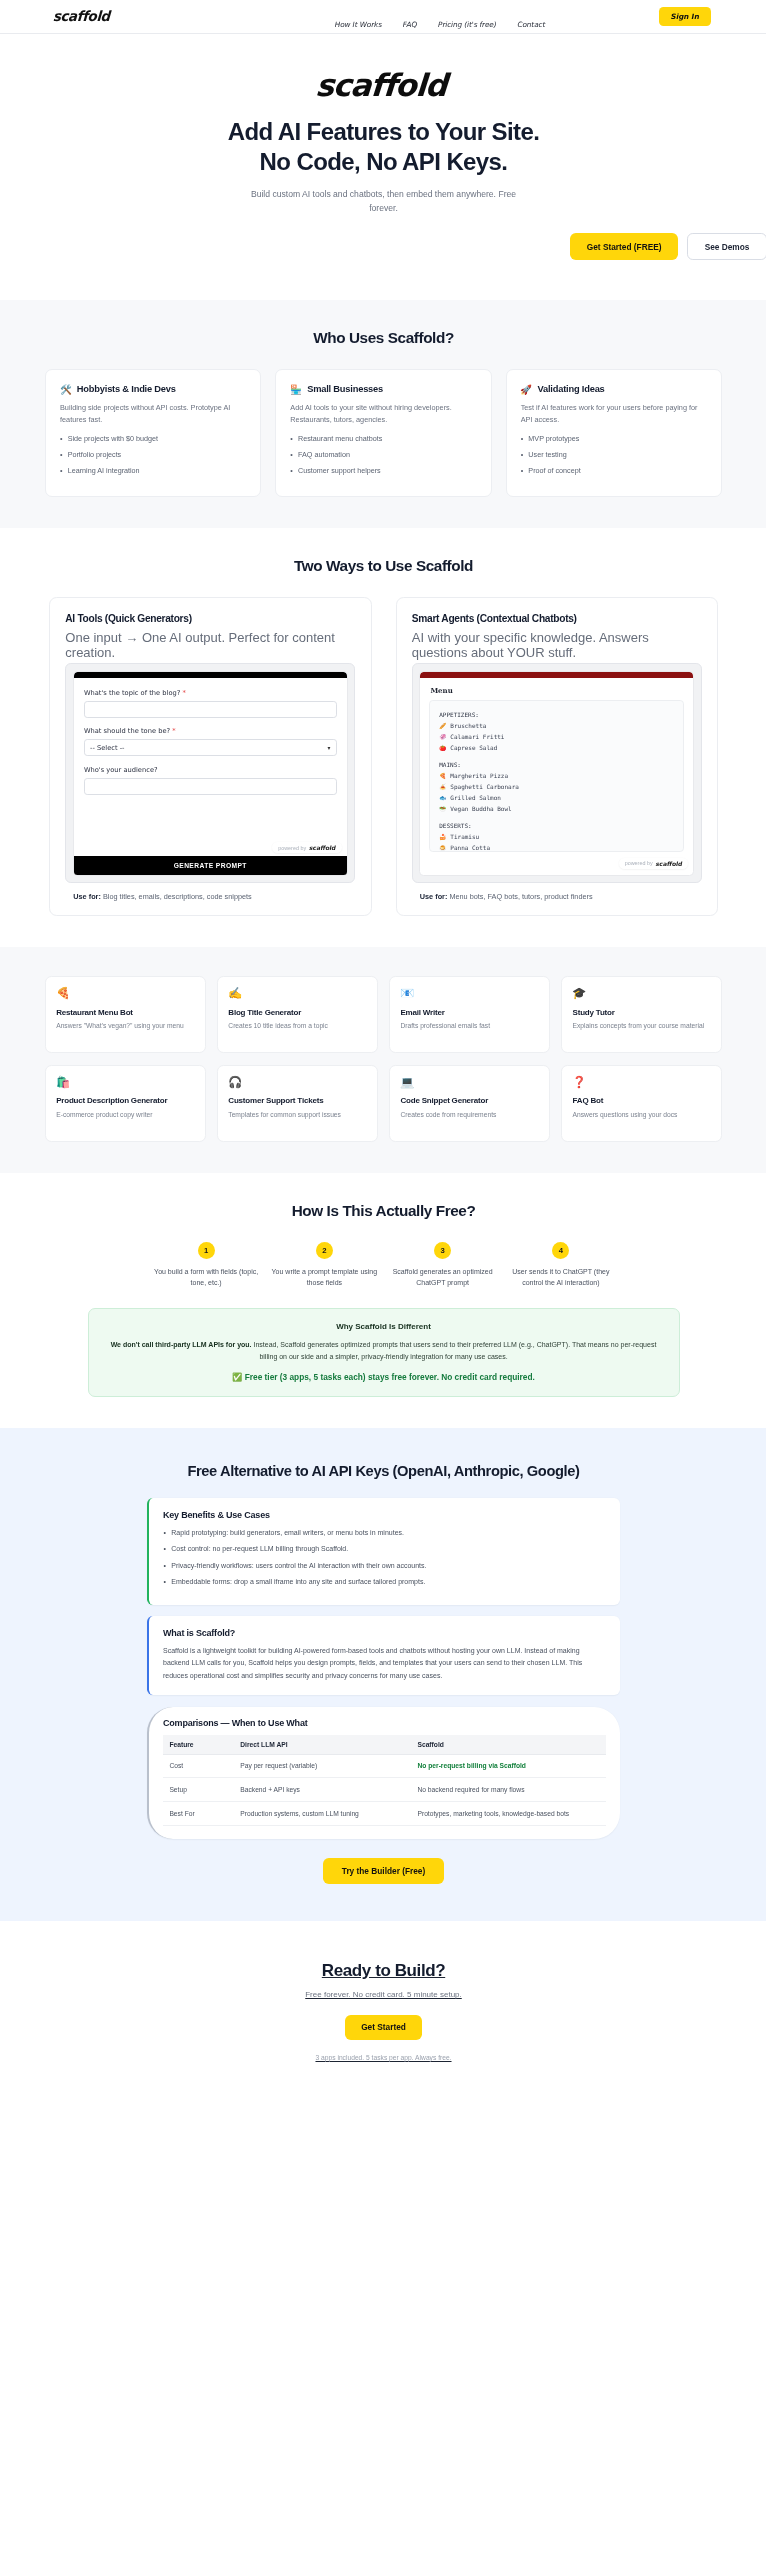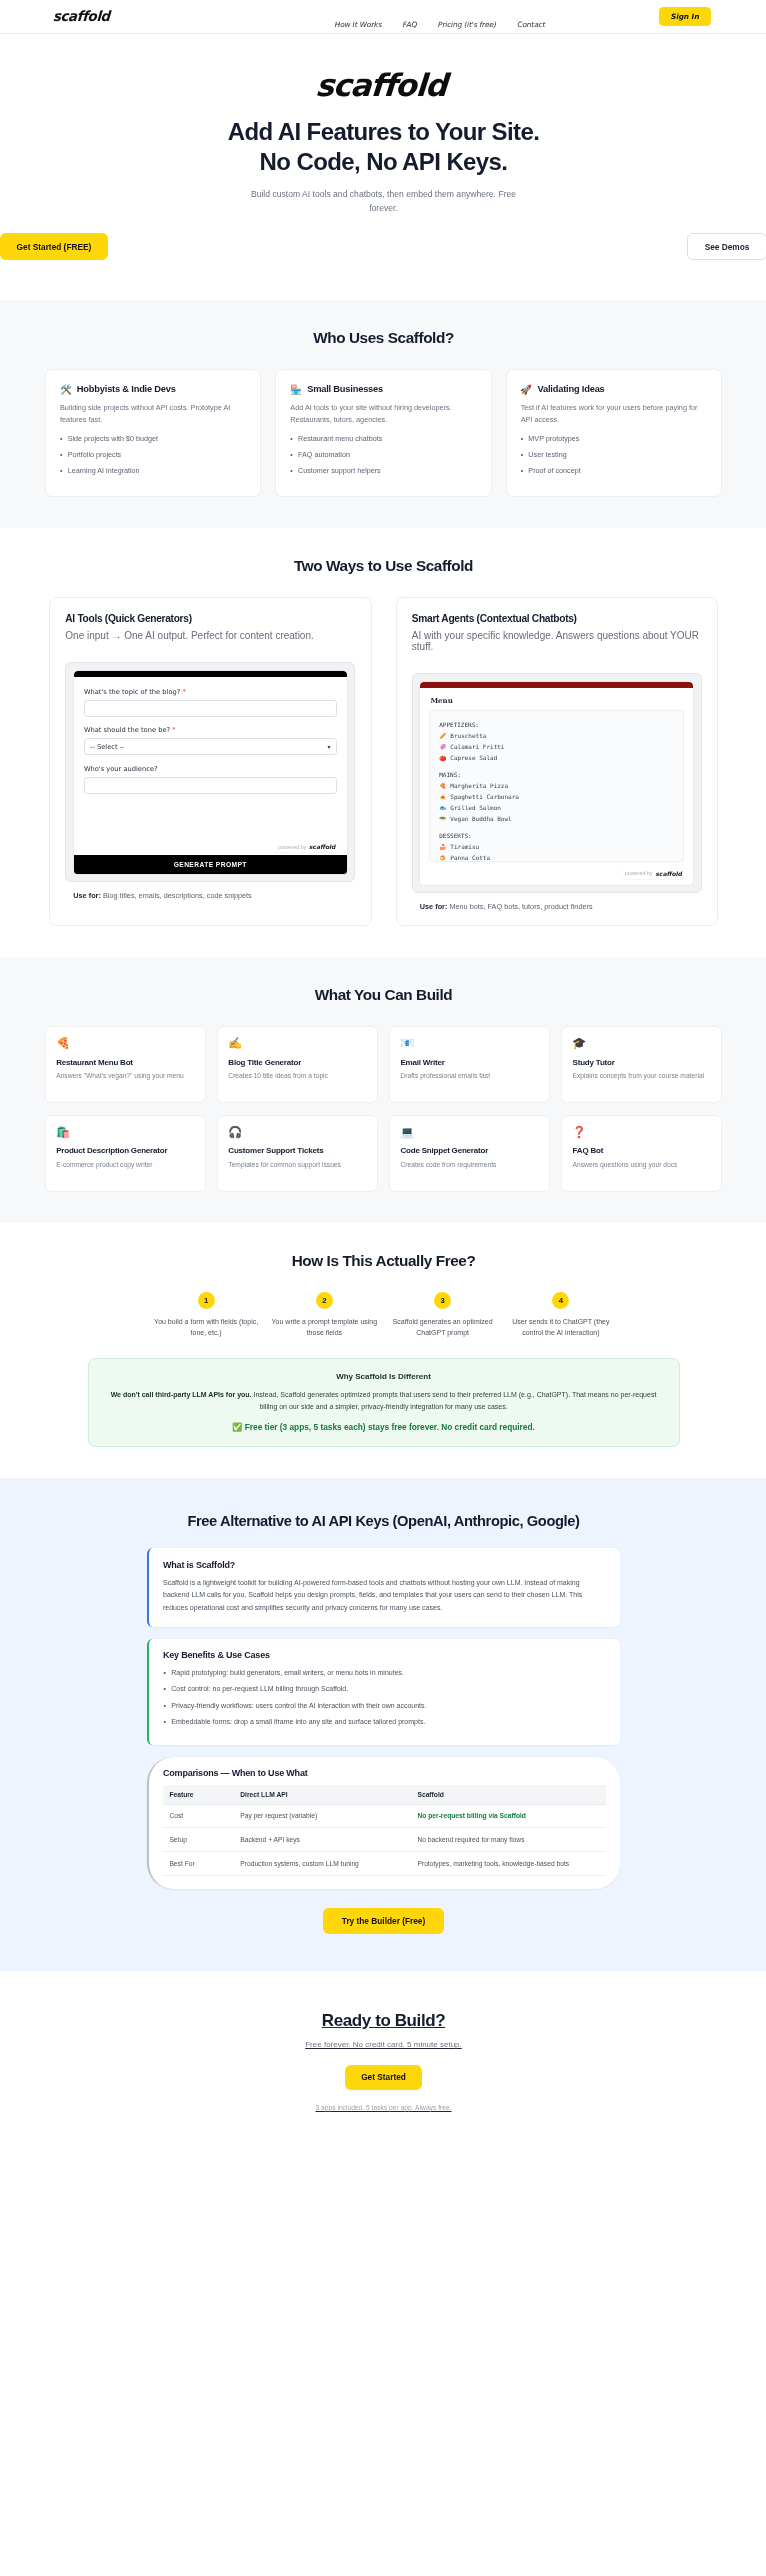--- a/index.html
+++ b/index.html
@@ -85,21 +85,21 @@
     color: #141c2e;
     margin-bottom: 10.2px;
   }
   .hero-sub {
     font-size: 8.6px;
     color: #6b7280;
     line-height: 1.65;
     max-width: 275px;
     margin: 0 auto 18px;
   }
-  .hero-cta { display: flex; gap: 9px; justify-content: space-between; }
+  .hero-cta { display: flex; gap: 9px; justify-content: flex-end; }
   .btn-primary {
     background: #ffd60a;
     color: #111;
     border: none;
     border-radius: 5.8px;
     padding: 7.7px 16.6px;
     font-size: 8.3px;
     font-weight: 700;
     cursor: pointer;
     font-family: "Liberation Sans", sans-serif;
@@ -158,21 +158,21 @@
   
   .two-grid { display: flex; gap: 24px; width: 669px; margin: 0 auto; }
   .way-card {
     flex: 1;
     background: #fff;
     border: 0.6px solid #ebedf1;
     border-radius: 7.7px;
     padding: 15.3px 15.3px 14px;
   }
   .way-title { font-size: 10.2px; font-weight: 700; color: #141c2e; letter-spacing: -0.3px; margin-bottom: 6.4px; }
-  .way-sub   { font-size: 10px; color: #666d7a; margin-bottom: 21px; }
+  .way-sub   { font-size: 13px; color: #666d7a; margin-bottom: 3px; }
   .way-foot  { font-size: 7.3px; color: #5b6372; margin-top: 9px; margin-left: 8px; }
   .way-foot b { color: #20283a; }
 
   
   .demo-shell {
     background: #f1f2f4;
     border: 0.6px solid #e3e5ea;
     border-radius: 5.8px;
     padding: 6.4px;
     position: relative;
@@ -481,21 +481,20 @@
         <div class="way-foot">
           <b>Use for:</b>
           <span>Menu bots, FAQ bots, tutors, product finders</span>
         </div>
       </div>
 
     </div>
   </div>
 
   <div class="section sec-gray">
-    <div class="sec-title">What You Can Build</div>
     <div class="build-grid">
 
       <div class="build-card">
         <span class="build-emoji">🍕</span>
         <div class="build-title">Restaurant Menu Bot</div>
         <div class="build-desc">Answers "What's vegan?" using your menu</div>
       </div>
       <div class="build-card">
         <span class="build-emoji">✍️</span>
         <div class="build-title">Blog Title Generator</div>
@@ -560,34 +559,34 @@
       <div class="why-title">Why Scaffold Is Different</div>
       <div class="why-body">
         <b>We don't call third-party LLM APIs for you.</b><span> Instead, Scaffold generates optimized prompts that users send to their preferred LLM (e.g., ChatGPT). That means no per-request billing on our side and a simpler, privacy-friendly integration for many use cases.</span>
       </div>
       <div class="why-free">✅ Free tier (3 apps, 5 tasks each) stays free forever. No credit card required.</div>
     </div>
   </div>
 
   <div class="section sec-blue" style="padding:35px 0 37px;">
     <div class="seo-title">Free Alternative to AI API Keys (OpenAI, Anthropic, Google)</div>
-
-    <div class="seo-card">
-      <div class="seo-h">What is Scaffold?</div>
-      <div class="seo-p">Scaffold is a lightweight toolkit for building AI-powered form-based tools and chatbots without hosting your own LLM. Instead of making backend LLM calls for you, Scaffold helps you design prompts, fields, and templates that your users can send to their chosen LLM. This reduces operational cost and simplifies security and privacy concerns for many use cases.</div>
-    </div>
 
     <div class="seo-card green">
       <div class="seo-h">Key Benefits &amp; Use Cases</div>
       <ul class="seo-ul">
         <li>Rapid prototyping: build generators, email writers, or menu bots in minutes.</li>
         <li>Cost control: no per-request LLM billing through Scaffold.</li>
         <li>Privacy-friendly workflows: users control the AI interaction with their own accounts.</li>
         <li>Embeddable forms: drop a small iframe into any site and surface tailored prompts.</li>
       </ul>
+    </div>
+
+    <div class="seo-card">
+      <div class="seo-h">What is Scaffold?</div>
+      <div class="seo-p">Scaffold is a lightweight toolkit for building AI-powered form-based tools and chatbots without hosting your own LLM. Instead of making backend LLM calls for you, Scaffold helps you design prompts, fields, and templates that your users can send to their chosen LLM. This reduces operational cost and simplifies security and privacy concerns for many use cases.</div>
     </div>
 
     <div class="seo-card gray">
       <div class="seo-h">Comparisons — When to Use What</div>
       <table class="cmp-table">
         <thead>
           <tr>
             <th class="cmp-col-1">Feature</th>
             <th class="cmp-col-2">Direct LLM API</th>
             <th>Scaffold</th>

